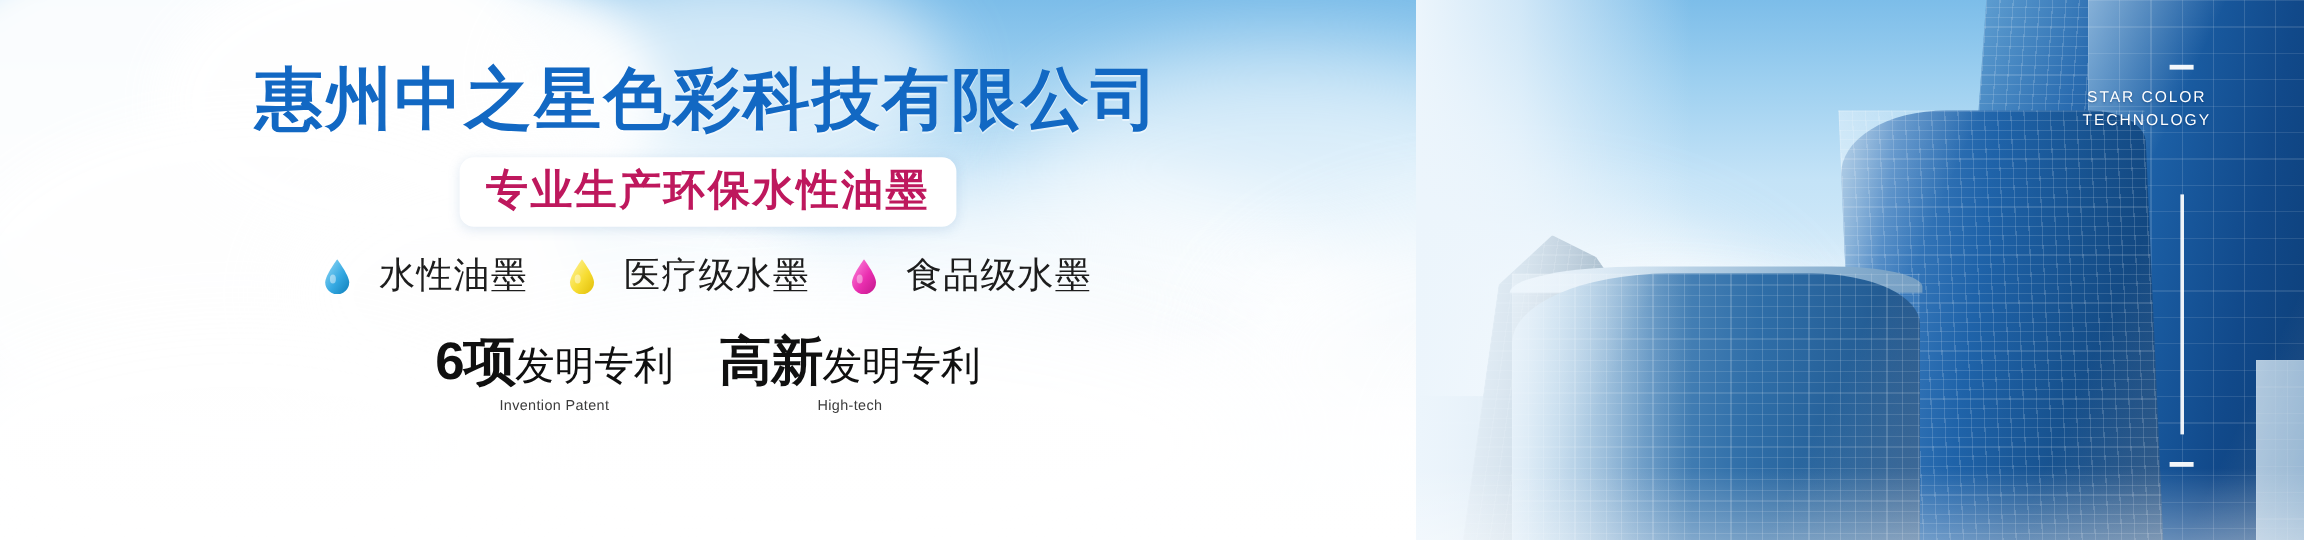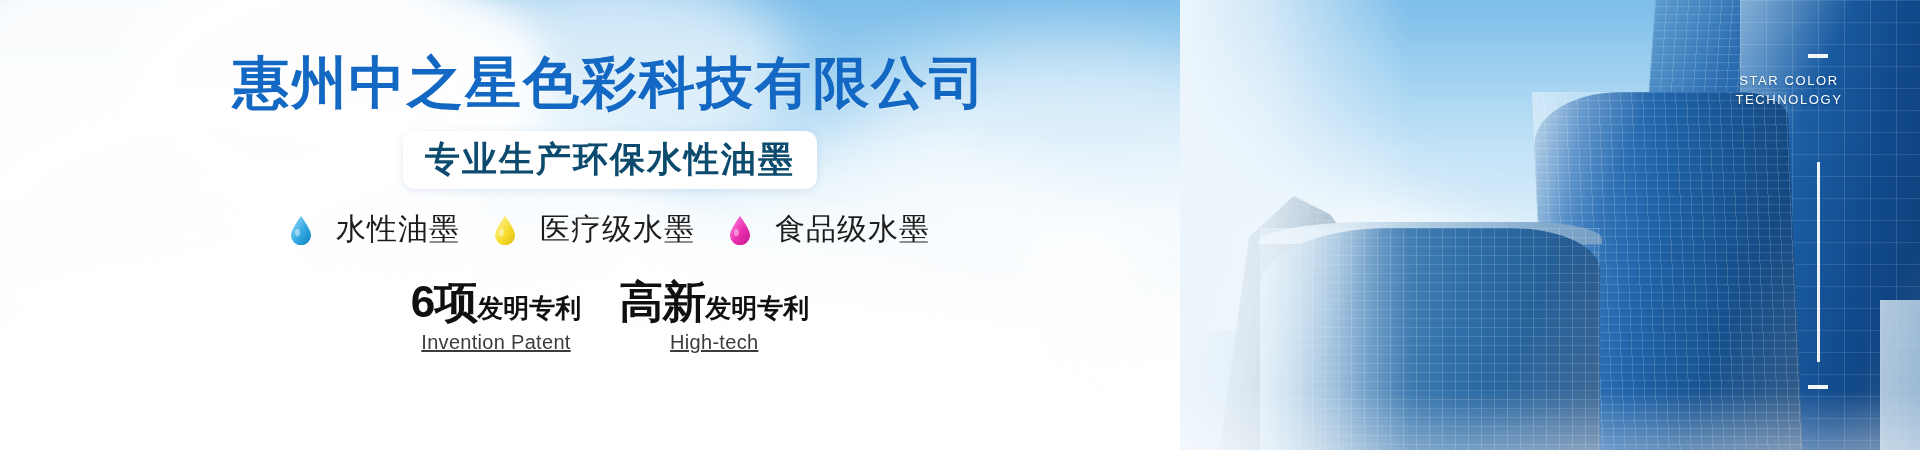--- a/index.html
+++ b/index.html
@@ -144,38 +144,37 @@
   }
   .mark-dash-bottom{
     position:absolute; right:92px; top:385px; width:20px; height:4px; background:#fff; opacity:.95;
   }
 
   
   .content{
     position:absolute; left:0; top:0; width:1180px; height:450px;
     display:flex; flex-direction:column; align-items:center;
     padding-top:52px;
-    margin-left:20px;
   }
 
   .headline{
     font-size:56px; font-weight:bold; color:#1268c3;
     letter-spacing:2px; line-height:1.12; white-space:nowrap;
     text-shadow:0 1px 0 rgba(255,255,255,.5);
   }
 
   .pill{
     margin-top:16px;
     background:#ffffff;
     border-radius:12px;
     padding:6px 22px 9px;
     box-shadow:0 2px 10px rgba(90,140,190,.18);
   }
   .pill-text{
-    font-size:35px; font-weight:bold; color:#0c4a6e; letter-spacing:2px;
+    font-size:35px; font-weight:bold; color:#be185d; letter-spacing:2px;
     white-space:nowrap; line-height:1.25;
   }
 
   .features{
     margin-top:20px;
     display:flex; align-items:center; gap:34px;
   }
   .feature{ display:flex; align-items:center; gap:24px; }
   .drop{ width:22px; height:30px; display:block; }
   .feature-label{
@@ -183,23 +182,23 @@
     font-weight:500;
   }
 
   .badges{
     margin-top:30px;
     display:flex; align-items:flex-start; gap:38px;
   }
   .badge{ display:flex; flex-direction:column; align-items:center; }
   .badge-cn{ white-space:nowrap; line-height:1.0; color:#101010; }
   .badge-strong{ font-size:44px; font-weight:bold; letter-spacing:-1px; }
-  .badge-rest{ font-size:26px; font-weight:700; letter-spacing:0px; }
+  .badge-rest{ font-size:33px; font-weight:400; letter-spacing:0px; }
   .badge-en{
-    margin-top:7px; font-size:20px; color:#3b3b3b; letter-spacing:.3px; white-space:nowrap;text-decoration:underline;
+    margin-top:7px; font-size:12px; color:#3b3b3b; letter-spacing:.3px; white-space:nowrap;
   }
 </style>
 </head>
 <body>
 
 <div class="banner">
 
   <div class="sky-top"></div>
   <div class="cloud c1"></div>
   <div class="cloud c2"></div>

